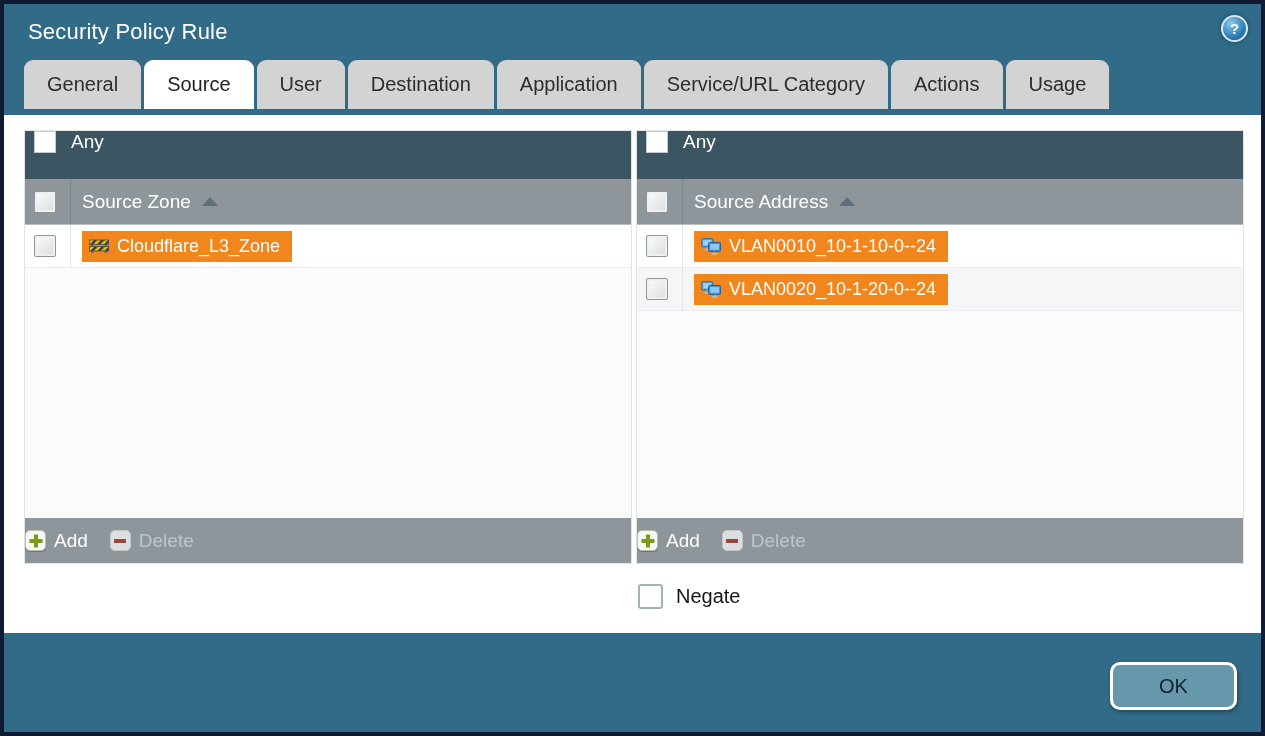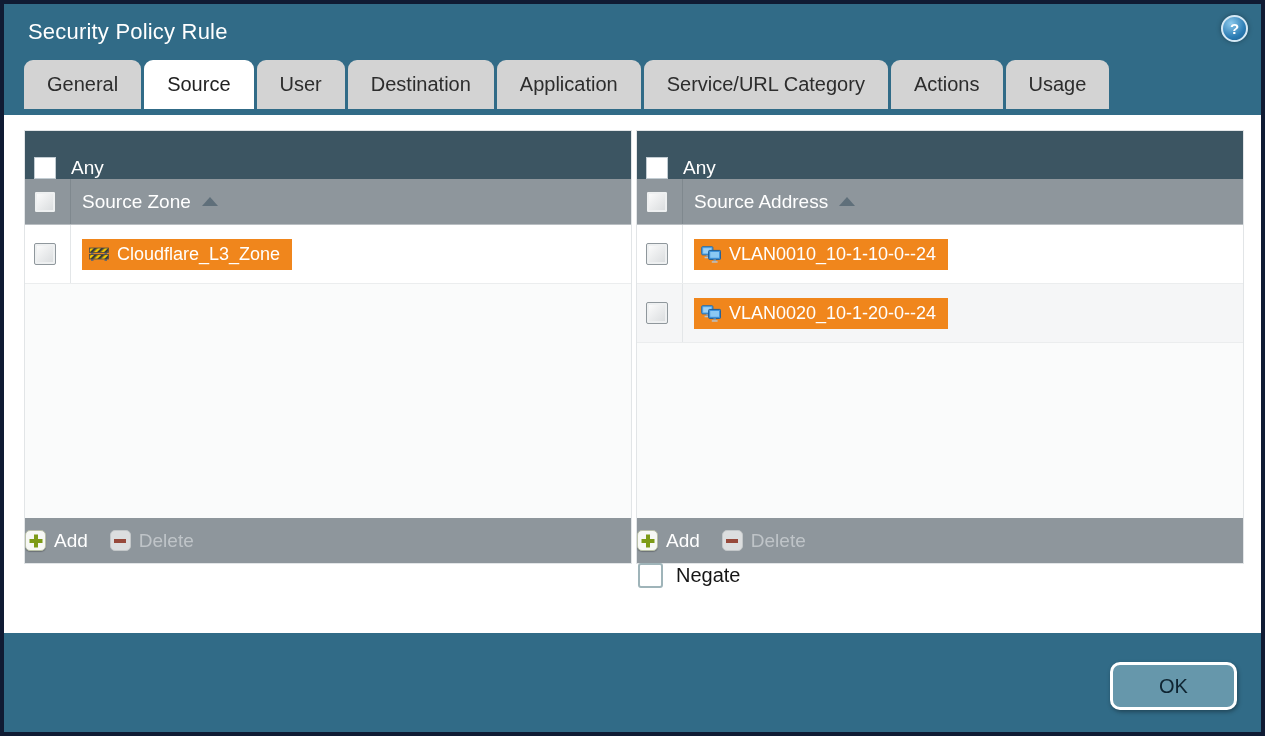--- a/index.html
+++ b/index.html
@@ -46,21 +46,21 @@
   }
   .tab.active { background:#ffffff; color:#222222; }
   
   .content { flex:1; background:#ffffff; padding:16px 18px 0 21px; }
   .panels { display:flex; gap:6px; }
   .panel {
     flex:1; height:432px;
     display:flex; flex-direction:column;
     box-shadow:0 0 0 1px #e2e5e7;
   }
-  .panel-any { height:48px; flex:none; background:#3c5562; display:flex; align-items:flex-end; }
+  .panel-any { height:48px; flex:none; background:#3c5562; display:flex; align-items:flex-start; }
   .cb-flat {
     width:22px; height:22px; flex:none;
     background:#ffffff; border:1px solid #c2ccd2;
     margin-left:9px; cursor:pointer;
   }
   .panel-any-label { color:#ffffff; font-size:19px; margin-left:15px; }
   .panel-colhead {
     height:46px; flex:none; background:#8e969c;
     display:flex; align-items:center;
     border-bottom:1px solid #b9bec2;
@@ -80,21 +80,21 @@
     cursor:pointer;
   }
   .colhead-label { color:#ffffff; font-size:19px; margin-left:11px; }
   .sort-asc-icon {
     width:0; height:0; margin-left:11px;
     border-left:8px solid transparent;
     border-right:8px solid transparent;
     border-bottom:9px solid #5f6f7a;
   }
   .panel-body { flex:1; background:#fafbfb; overflow:hidden; }
-  .row { height:59px; display:flex; align-items:center; border-bottom:1px solid #ebedee; background:#ffffff; }
+  .row { height:43px; display:flex; align-items:center; border-bottom:1px solid #ebedee; background:#ffffff; }
   .row.alt { background:#f5f6f7; }
   .row .cb-col { border-right:1px solid #e3e6e8; }
   .chip {
     margin-left:11px; height:31px;
     background:#f0861c; color:#ffffff;
     display:inline-flex; align-items:center; gap:8px;
     padding:0 12px 0 7px;
     font-size:18px; cursor:pointer; white-space:nowrap;
   }
   .chip svg { flex:none; display:block; }
@@ -111,21 +111,21 @@
   .plus-icon::after  { width:4px; height:13px; transform:translate(-50%,-50%); }
   .minus-icon {
     width:21px; height:21px; position:relative; flex:none;
     background:#dcdedf; border:1px solid #c3c7c9; border-radius:5px;
   }
   .minus-icon::before { content:""; position:absolute; width:12px; height:4px; background:#97493b; left:50%; top:50%; transform:translate(-50%,-50%); }
   .add-label { color:#ffffff; font-size:19px; }
   .delete-label { color:#bfc4c8; font-size:19px; }
   .footer-gap { width:22px; flex:none; }
   
-  .negate-row { display:flex; gap:6px; margin-top:0; }
+  .negate-row { display:flex; gap:6px; margin-top:21px; }
   .negate-spacer { flex:1; }
   .negate-cell { flex:1; display:flex; align-items:center; gap:13px; padding-left:2px; }
   .cb-negate { width:25px; height:25px; flex:none; background:#ffffff; border:2px solid #9fb4b9; border-radius:3px; cursor:pointer; }
   .negate-label { font-size:20px; color:#161616; }
   
   .footerbar {
     height:99px; flex:none; background:#316b87;
     display:flex; justify-content:flex-end;
     padding:29px 24px 8px 0; gap:13px;
   }

